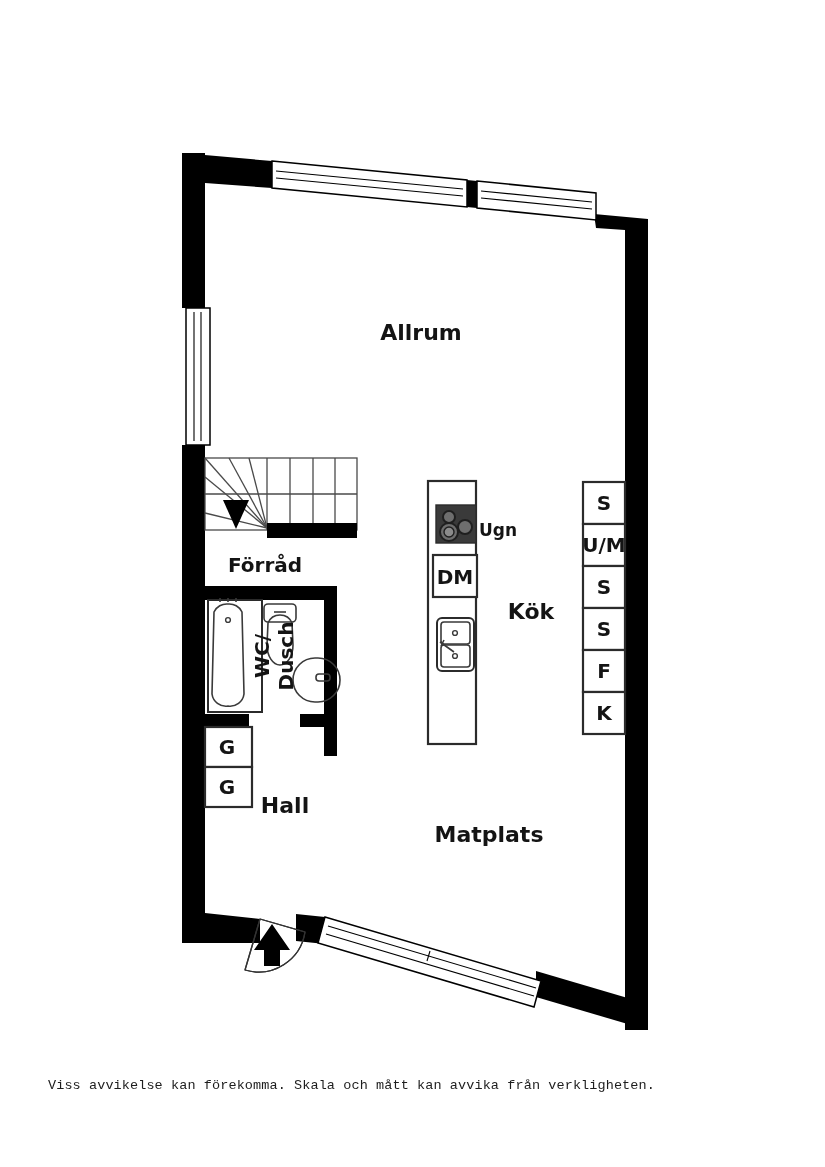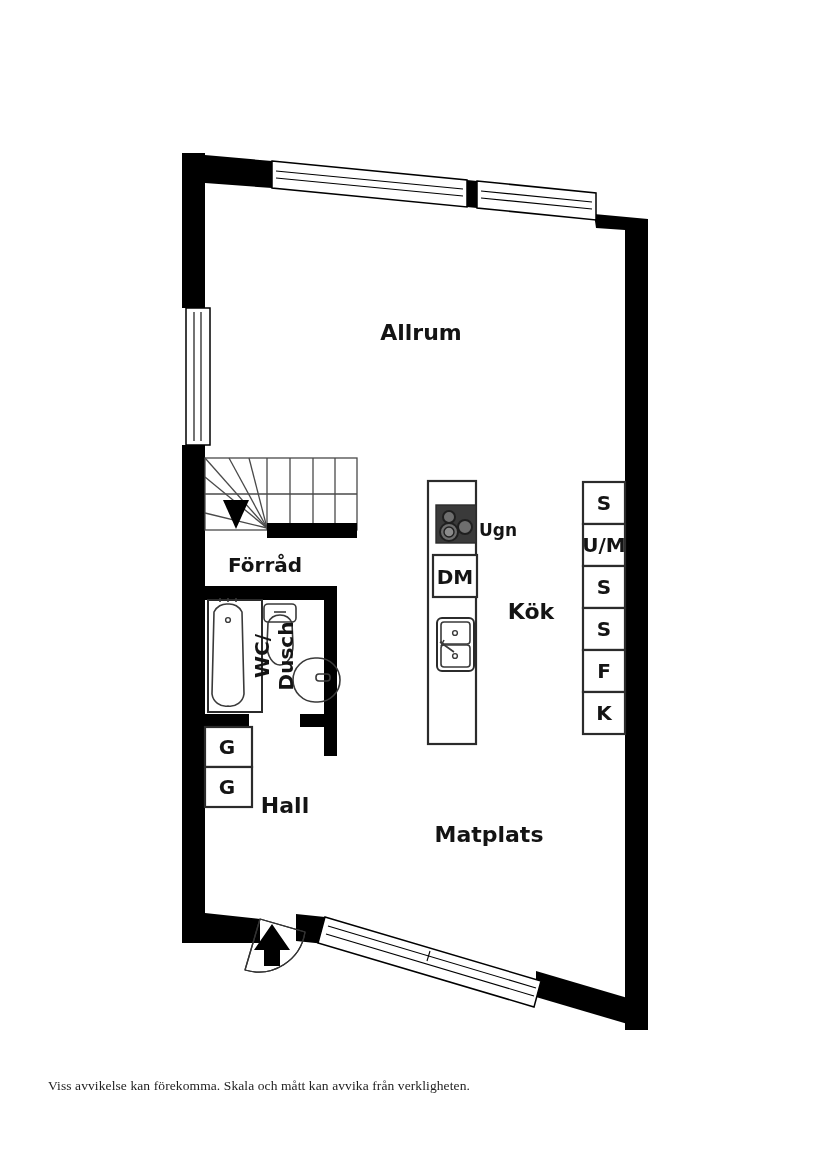--- a/index.html
+++ b/index.html
@@ -44,21 +44,21 @@
     fill: #141414;
   }
   .lbl-big { font-size: 22px; }
   .lbl-mid { font-size: 20px; }
   .lbl-sm  { font-size: 17px; }
   .lbl-cab { font-size: 20px; }
   #footer-note {
     position: absolute;
     left: 48px;
     top: 1070px;
-    font-family: Liberation Serif, serif;
+    font-family: Liberation Mono, monospace;
     font-size: 13.5px;
     color: #1d1d1d;
     letter-spacing: 0.1px;
     white-space: nowrap;
   }
 </style>
 </head>
 <body>
 
 <div id="plan-root">

